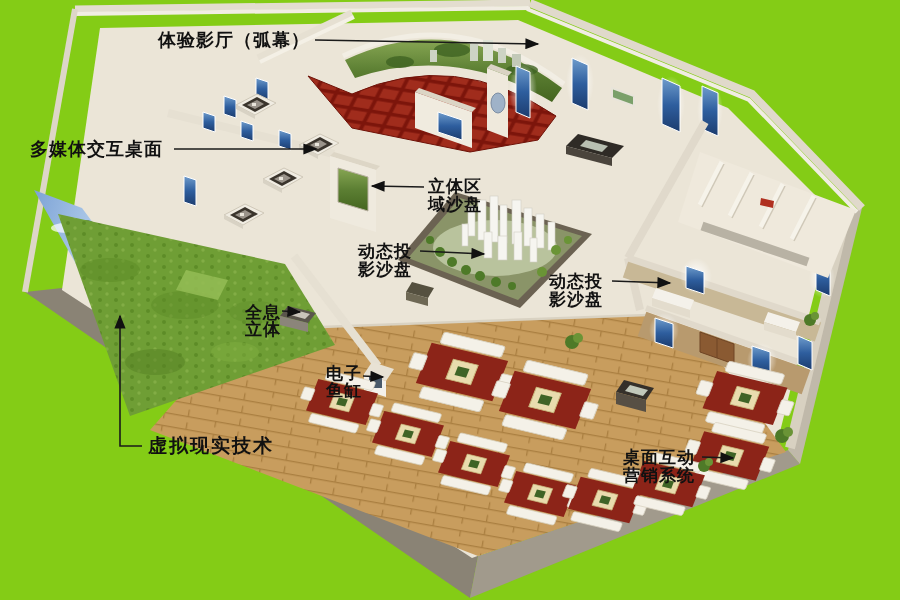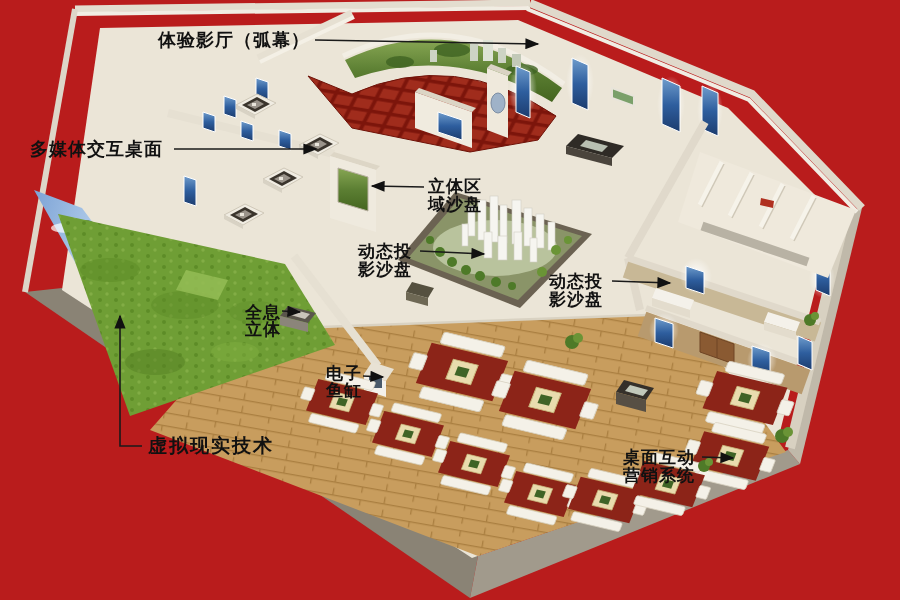--- a/index.html
+++ b/index.html
@@ -1,16 +1,16 @@
 <!DOCTYPE html>
 <html><head>
 <meta charset="utf-8">
 <style>
   html,body{margin:0;padding:0;background:#ffffff;}
-  .canvas{position:relative;width:900px;height:600px;background:#b91c1c;overflow:hidden;
+  .canvas{position:relative;width:900px;height:600px;background:#84cc16;overflow:hidden;
           font-family:"DejaVu Sans",sans-serif;}
   svg text{font-family:"DejaVu Sans",sans-serif;font-weight:700;fill:#111;}
   .lbl1{font-size:18px;letter-spacing:1px;}
   .lbl2{font-size:17px;letter-spacing:1px;}
   .lblvr{font-size:19px;letter-spacing:2px;}
 </style>
 </head>
 <body>
 
 <div class="canvas">

